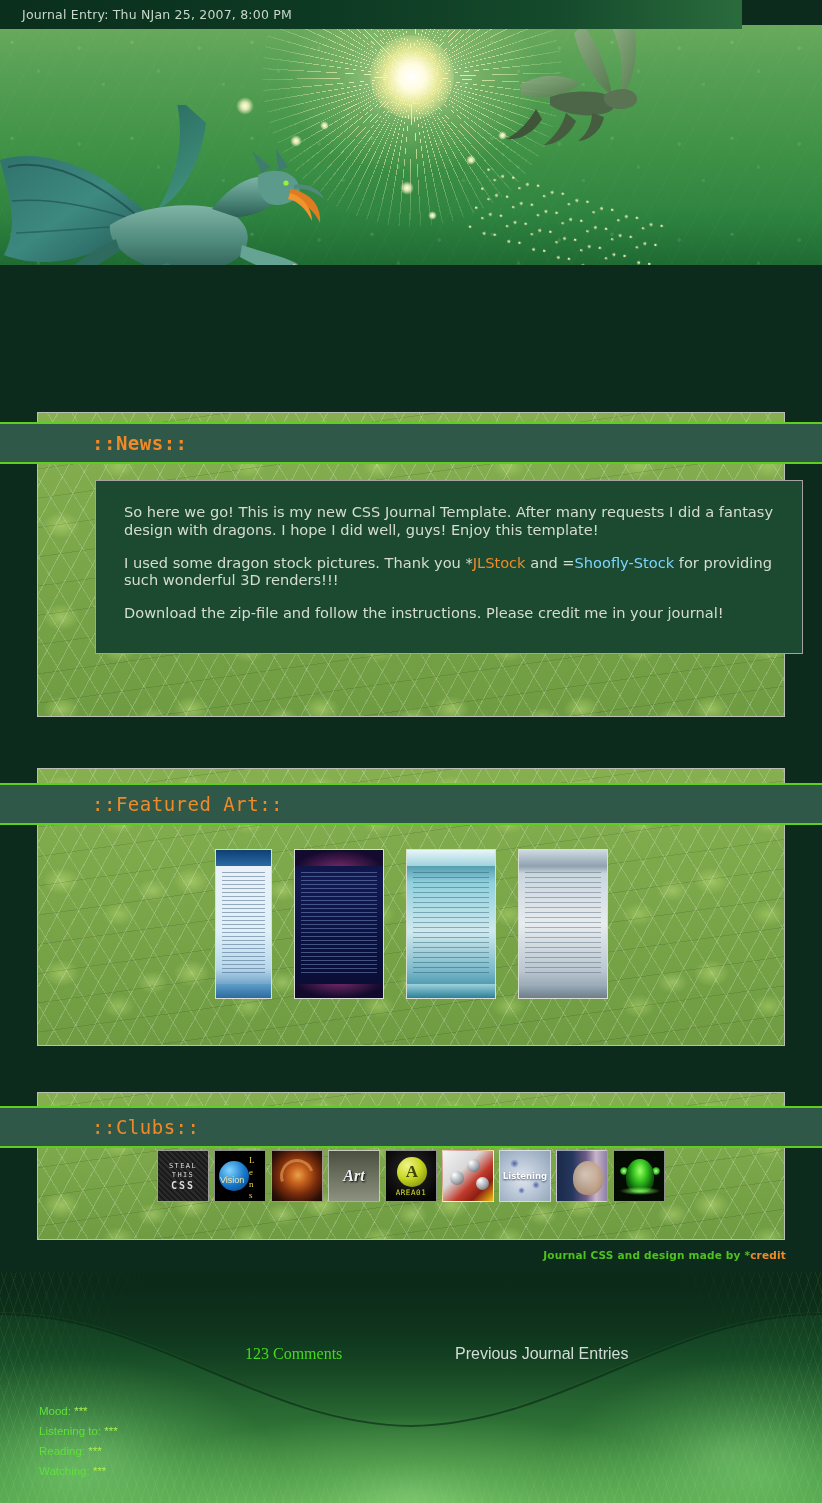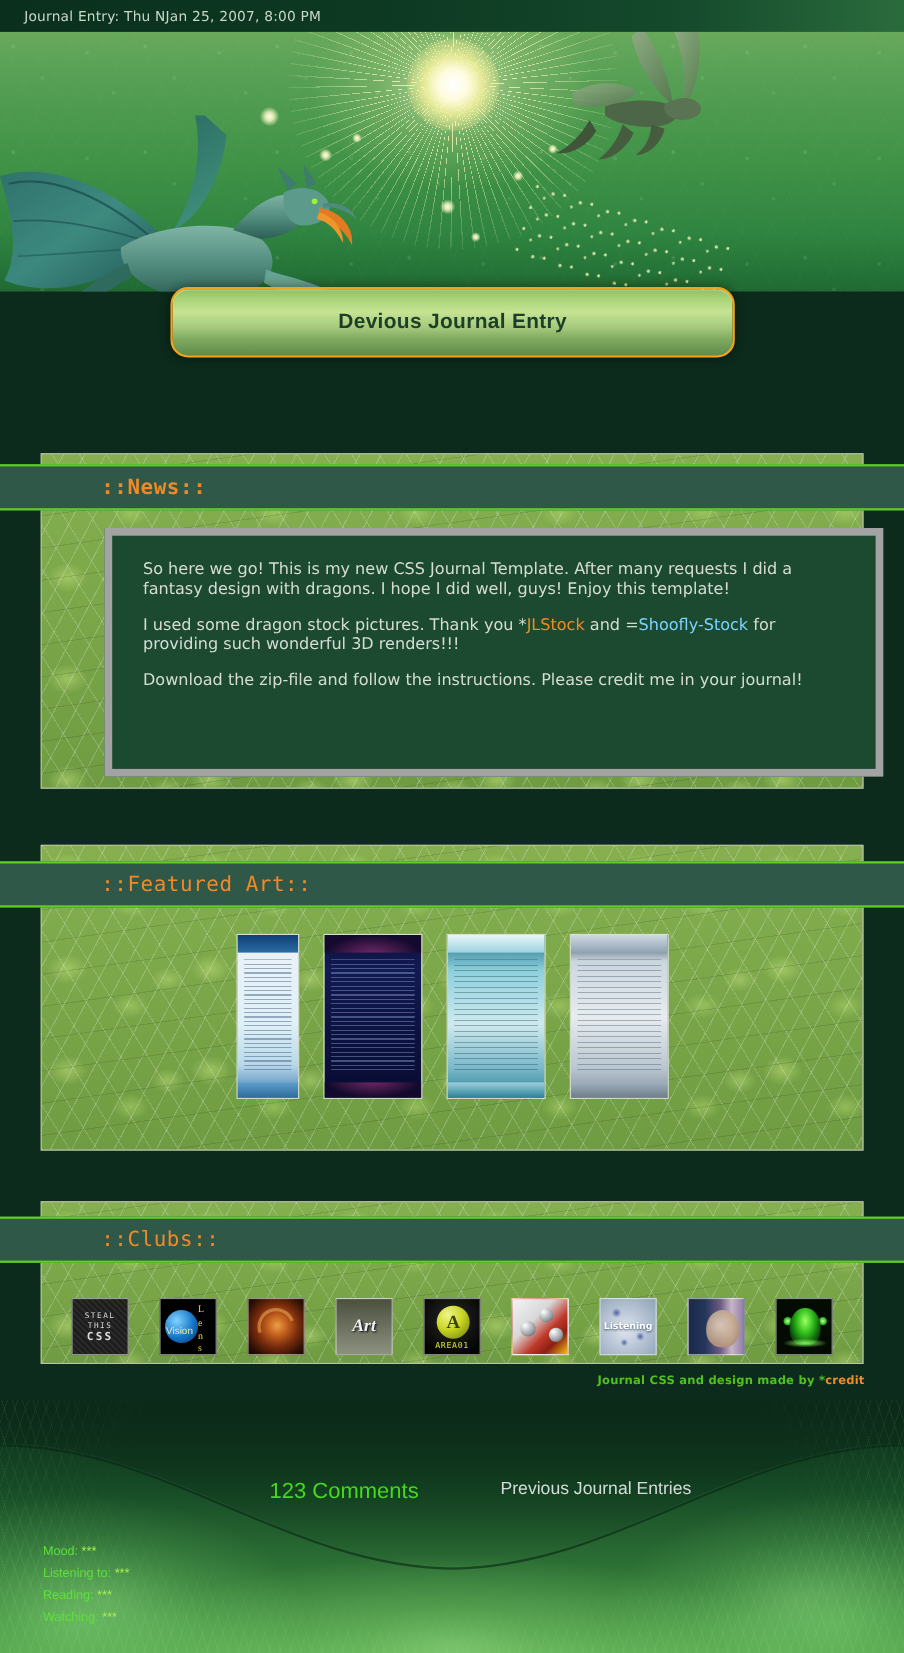--- a/index.html
+++ b/index.html
@@ -16,21 +16,21 @@
     width: 822px;
     height: 1503px;
     background: #0c2b1c;
     overflow: hidden;
   }
 
   
   .titlebar {
     position: absolute;
     left: 0; top: 0;
-    width: 822px; height: 29px;
+    width: 742px; height: 29px;
     background: linear-gradient(to right, #0a2f1d 0%, #0d3a23 45%, #154a2c 75%, #2a6b3c 100%);
     z-index: 30;
   }
   .titlebar-text {
     position: absolute;
     left: 22px; top: 7px;
     font-size: 12.5px;
     color: #c8d8c8;
     letter-spacing: 0.2px;
     white-space: nowrap;
@@ -169,23 +169,23 @@
     margin-left: 92px;
     font-family: "DejaVu Sans Mono", monospace;
     font-size: 19px;
     color: #f08a28;
     letter-spacing: 0.5px;
   }
 
   .news-box {
     position: absolute;
     left: 58px; top: 68px;
-    width: 708px; height: 226px;
+    width: 708px; height: 174px;
     background: #1b4a31;
-    border: 7px solid #a3a3a3;
+    border: 1px solid #a3a3a3;
     padding: 22px 24px 0 28px;
     z-index: 16;
   }
   .news-box p {
     font-size: 14.6px;
     line-height: 1.22;
     color: #d6dcd2;
     margin-bottom: 15px;
   }
   .tag-orange { color: #f08a28; }
@@ -227,22 +227,22 @@
   .thumb-a .thumb-ftr { background: linear-gradient(to bottom,#5e9ec9,#2c6b9c); }
   .thumb-b .thumb-ftr { background: radial-gradient(ellipse at 50% -20%, #7a2b6b, #120a2c 70%); }
   .thumb-c .thumb-ftr { background: linear-gradient(to bottom,#9ed2dd,#2a7f96); }
   .thumb-d .thumb-ftr { background: linear-gradient(to bottom,#9fb0bd,#6d7d8a); }
 
   
   .clubs-strip {
     position: absolute;
     left: 0; top: 58px;
     width: 748px; height: 82px;
-    display: flex; align-items: flex-end; justify-content: center;
-    gap: 28px;
+    display: flex; align-items: flex-start; justify-content: center;
+    gap: 5px;
     z-index: 16;
   }
   .club {
     width: 52px; height: 52px;
     border: 1px solid rgba(255,255,255,0.55);
     position: relative;
     overflow: hidden;
     font-size: 7px;
     color: #fff;
   }
@@ -320,24 +320,24 @@
       radial-gradient(ellipse 120px 60px at 50% 96%, rgba(210,255,190,0.4), rgba(0,0,0,0) 70%);
     -webkit-mask-image: radial-gradient(ellipse 520px 210px at 411px 60px, rgba(0,0,0,0) 0%, rgba(0,0,0,0) 55%, rgba(0,0,0,1) 85%);
     mask-image: radial-gradient(ellipse 520px 210px at 411px 60px, rgba(0,0,0,0) 0%, rgba(0,0,0,0) 55%, rgba(0,0,0,1) 85%);
   }
   .footer-wave {
     position: absolute; left: 0; top: 0; width: 822px; height: 231px;
   }
   .comments-link {
     position: absolute;
     left: 245px; top: 1345px;
-    font-size: 20px;
+    font-size: 16px;
     color: #47d91e;
     z-index: 18;
-    font-family: Liberation Sans, sans-serif;
+    font-family: Liberation Serif, serif;
   }
   .prev-link {
     position: absolute;
     left: 455px; top: 1345px;
     font-size: 16px;
     color: #d3dcd6;
     z-index: 18;
     font-family: "Liberation Sans", sans-serif;
   }
   .meta-list {
@@ -439,25 +439,20 @@
       <path d="M36 84 C 28 98, 18 108, 6 114 C 18 116, 34 108, 42 94 Z" fill="#3f5439"></path>
       <path d="M66 88 C 62 102, 54 112, 44 120 C 56 120, 70 110, 76 96 Z" fill="#465c3f"></path>
       <path d="M92 88 C 92 100, 86 110, 78 116 C 90 116, 102 104, 104 92 Z" fill="#465c3f"></path>
     </svg>
   </div>
 
   <div class="titlebar">
     <div class="titlebar-text">Journal Entry: Thu NJan 25, 2007, 8:00 PM</div>
   </div>
 
-  <div class="plaque-wrap">
-    <div class="plaque">
-      <div class="plaque-title">Devious Journal Entry</div>
-    </div>
-  </div>
 
   <div class="panel" style="top:412px; height:305px;">
     <div class="panel-bg" style="height:305px;"></div>
     <div class="sec-head" style="top:10px;font-weight:bold;">
       <div class="sec-head-label">::News::</div>
     </div>
     <div class="news-box">
       <p>So here we go! This is my new CSS Journal Template. After many requests I did a fantasy design with dragons. I hope I did well, guys! Enjoy this template!</p>
       <p><span>I used some dragon stock pictures. Thank you *</span><span class="tag-orange">JLStock</span><span> and =</span><span class="tag-yellow">Shoofly-Stock</span><span> for providing such wonderful 3D renders!!!</span></p>
       <p>Download the zip-file and follow the instructions. Please credit me in your journal!</p>

